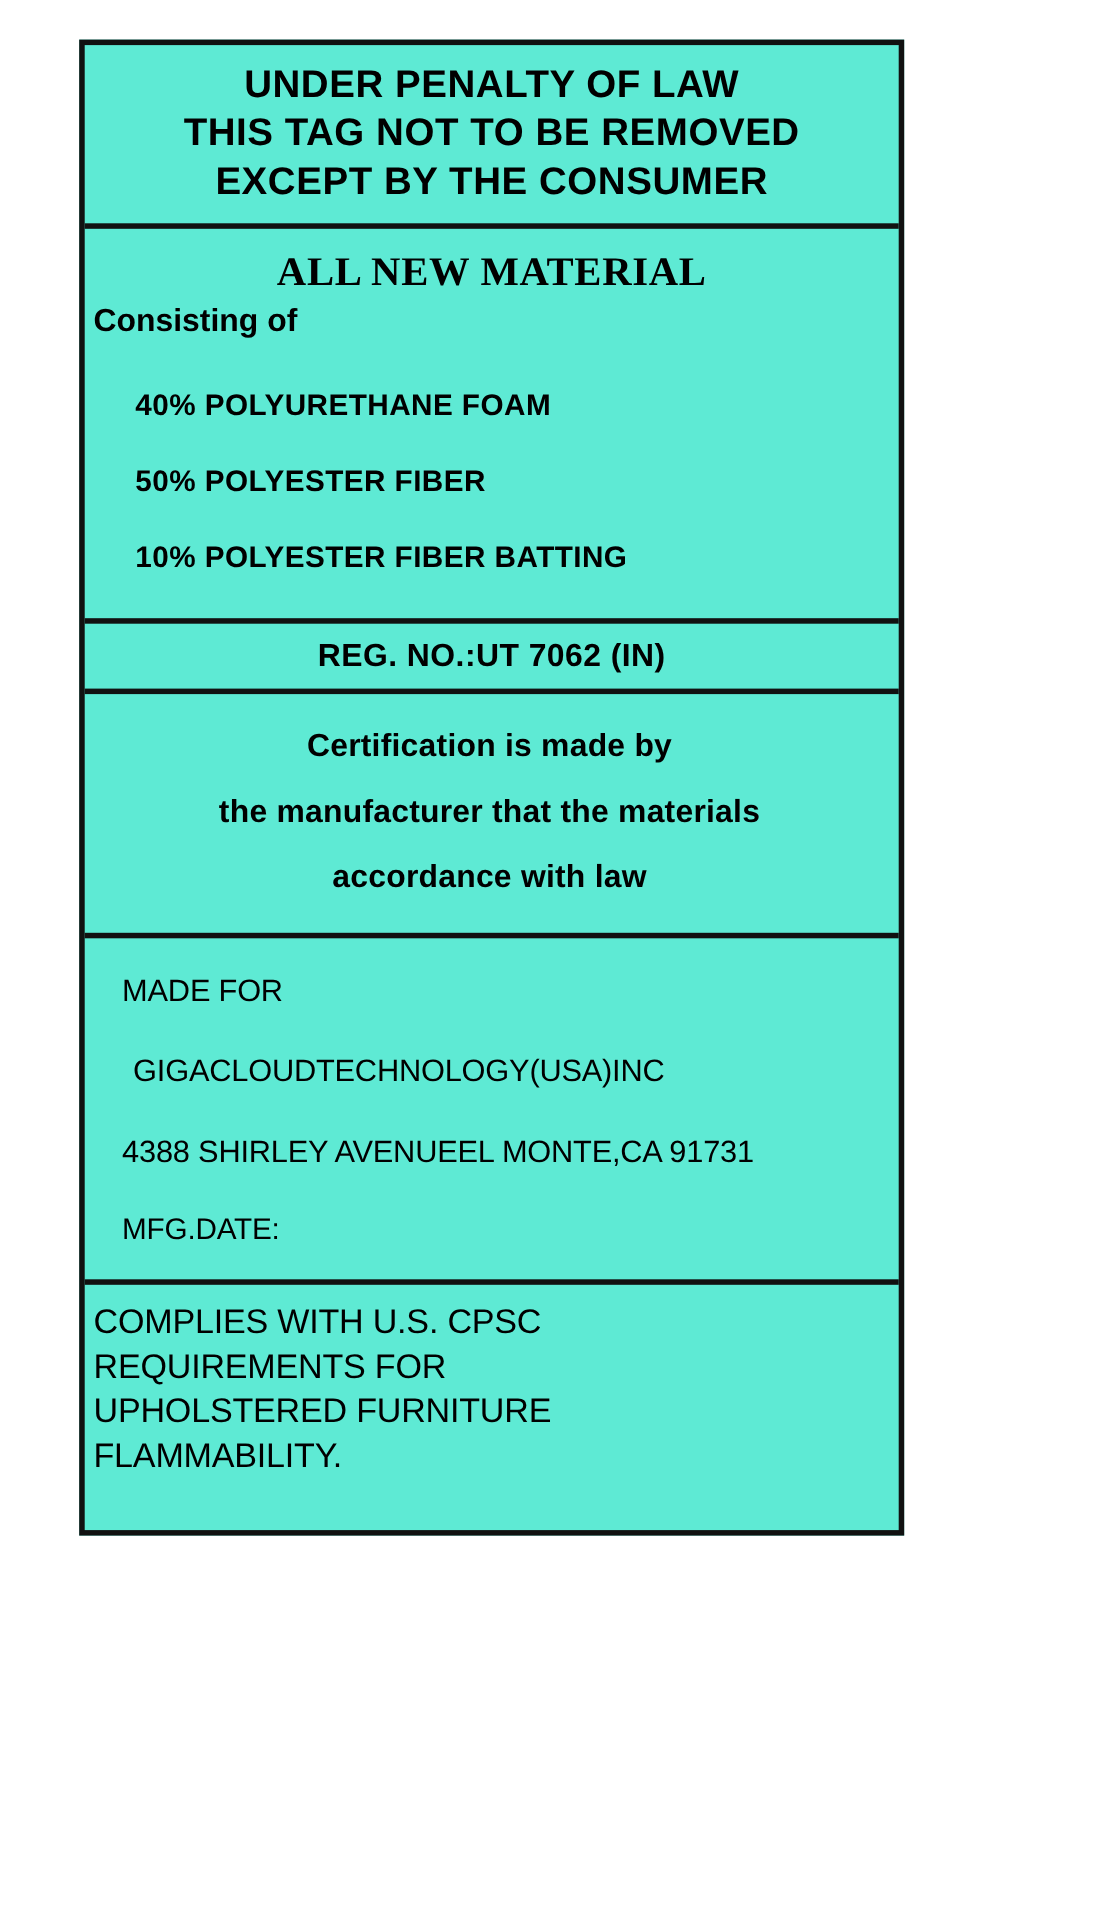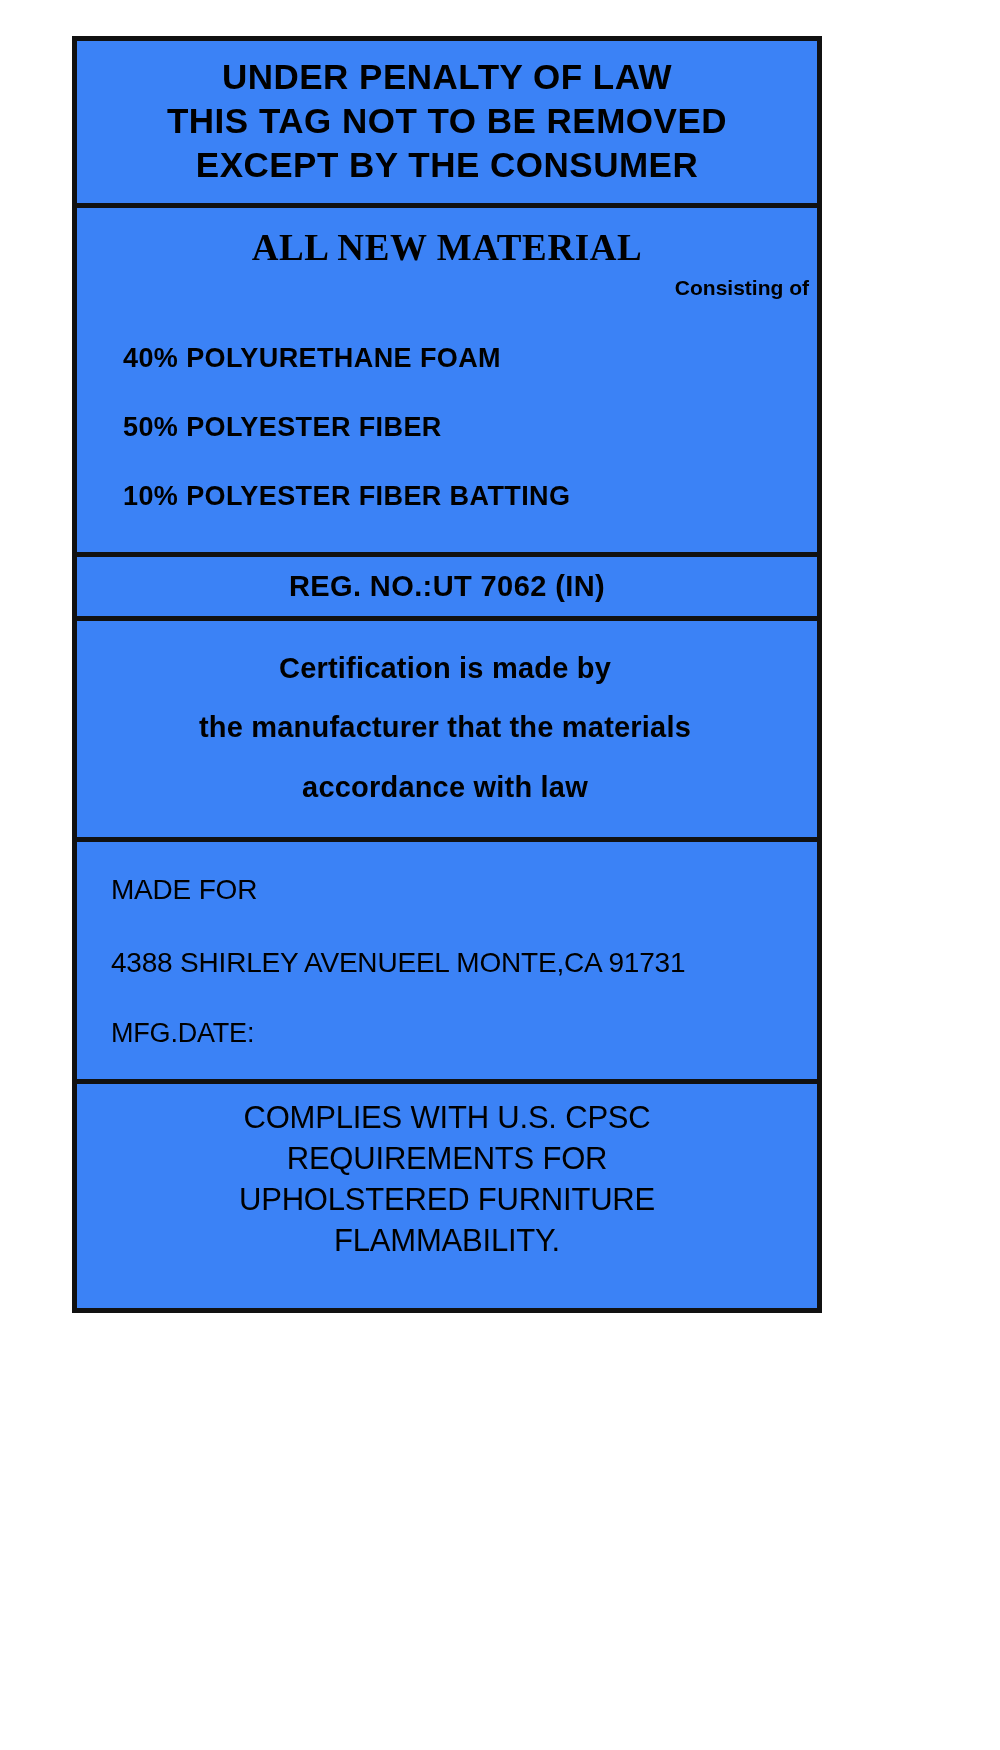--- a/index.html
+++ b/index.html
@@ -16,21 +16,21 @@
     overflow: hidden;
   }
 
   .tag {
     position: absolute;
     left: 72px;
     top: 36px;
     width: 750px;
     box-sizing: border-box;
     border: 5px solid #111111;
-    background: #3b82f6;
+    background: #5eead4;
   }
 
   .section {
     border-bottom: 5px solid #111111;
     box-sizing: border-box;
   }
   .section:last-child {
     border-bottom: none;
   }
 
@@ -53,22 +53,22 @@
   }
   .materials .heading {
     text-align: center;
     font-size: 37px;
     font-weight: bold;
     letter-spacing: 0.6px;
     line-height: 1.28;
     font-family: Liberation Serif, serif;
   }
   .materials .sub {
-    text-align: right;
-    font-size: 21px;
+    text-align: left;
+    font-size: 29px;
     font-weight: bold;
     line-height: 1.3;
     margin-top: 2px;
   }
   .materials .comp-list {
     margin-top: 42px;
     padding-left: 38px;
   }
   .materials .comp {
     font-size: 27px;
@@ -120,21 +120,21 @@
   .madefor .mfg {
     text-align: left;
     font-size: 27px;
     margin-bottom: 6px;
     letter-spacing: -0.2px;
   }
 
   
   .comply {
     padding: 14px 8px 46px 8px;
-    text-align: center;
+    text-align: left;
   }
   .comply .line {
     font-size: 31px;
     line-height: 1.32;
     letter-spacing: -0.2px;
   }
 </style>
 </head>
 <body>
 
@@ -161,20 +161,21 @@
   </div>
 
   <div class="section cert">
     <div class="line">Certification is made by</div>
     <div class="line">the manufacturer that the materials</div>
     <div class="line">accordance with law</div>
   </div>
 
   <div class="section madefor">
     <div class="row">MADE FOR</div>
+    <div class="row indent">GIGACLOUDTECHNOLOGY(USA)INC</div>
     <div class="row">4388 SHIRLEY AVENUEEL MONTE,CA 91731</div>
     <div class="mfg">MFG.DATE:</div>
   </div>
 
   <div class="section comply">
     <div class="line">COMPLIES WITH U.S. CPSC</div>
     <div class="line">REQUIREMENTS FOR</div>
     <div class="line">UPHOLSTERED FURNITURE</div>
     <div class="line">FLAMMABILITY.</div>
   </div>

